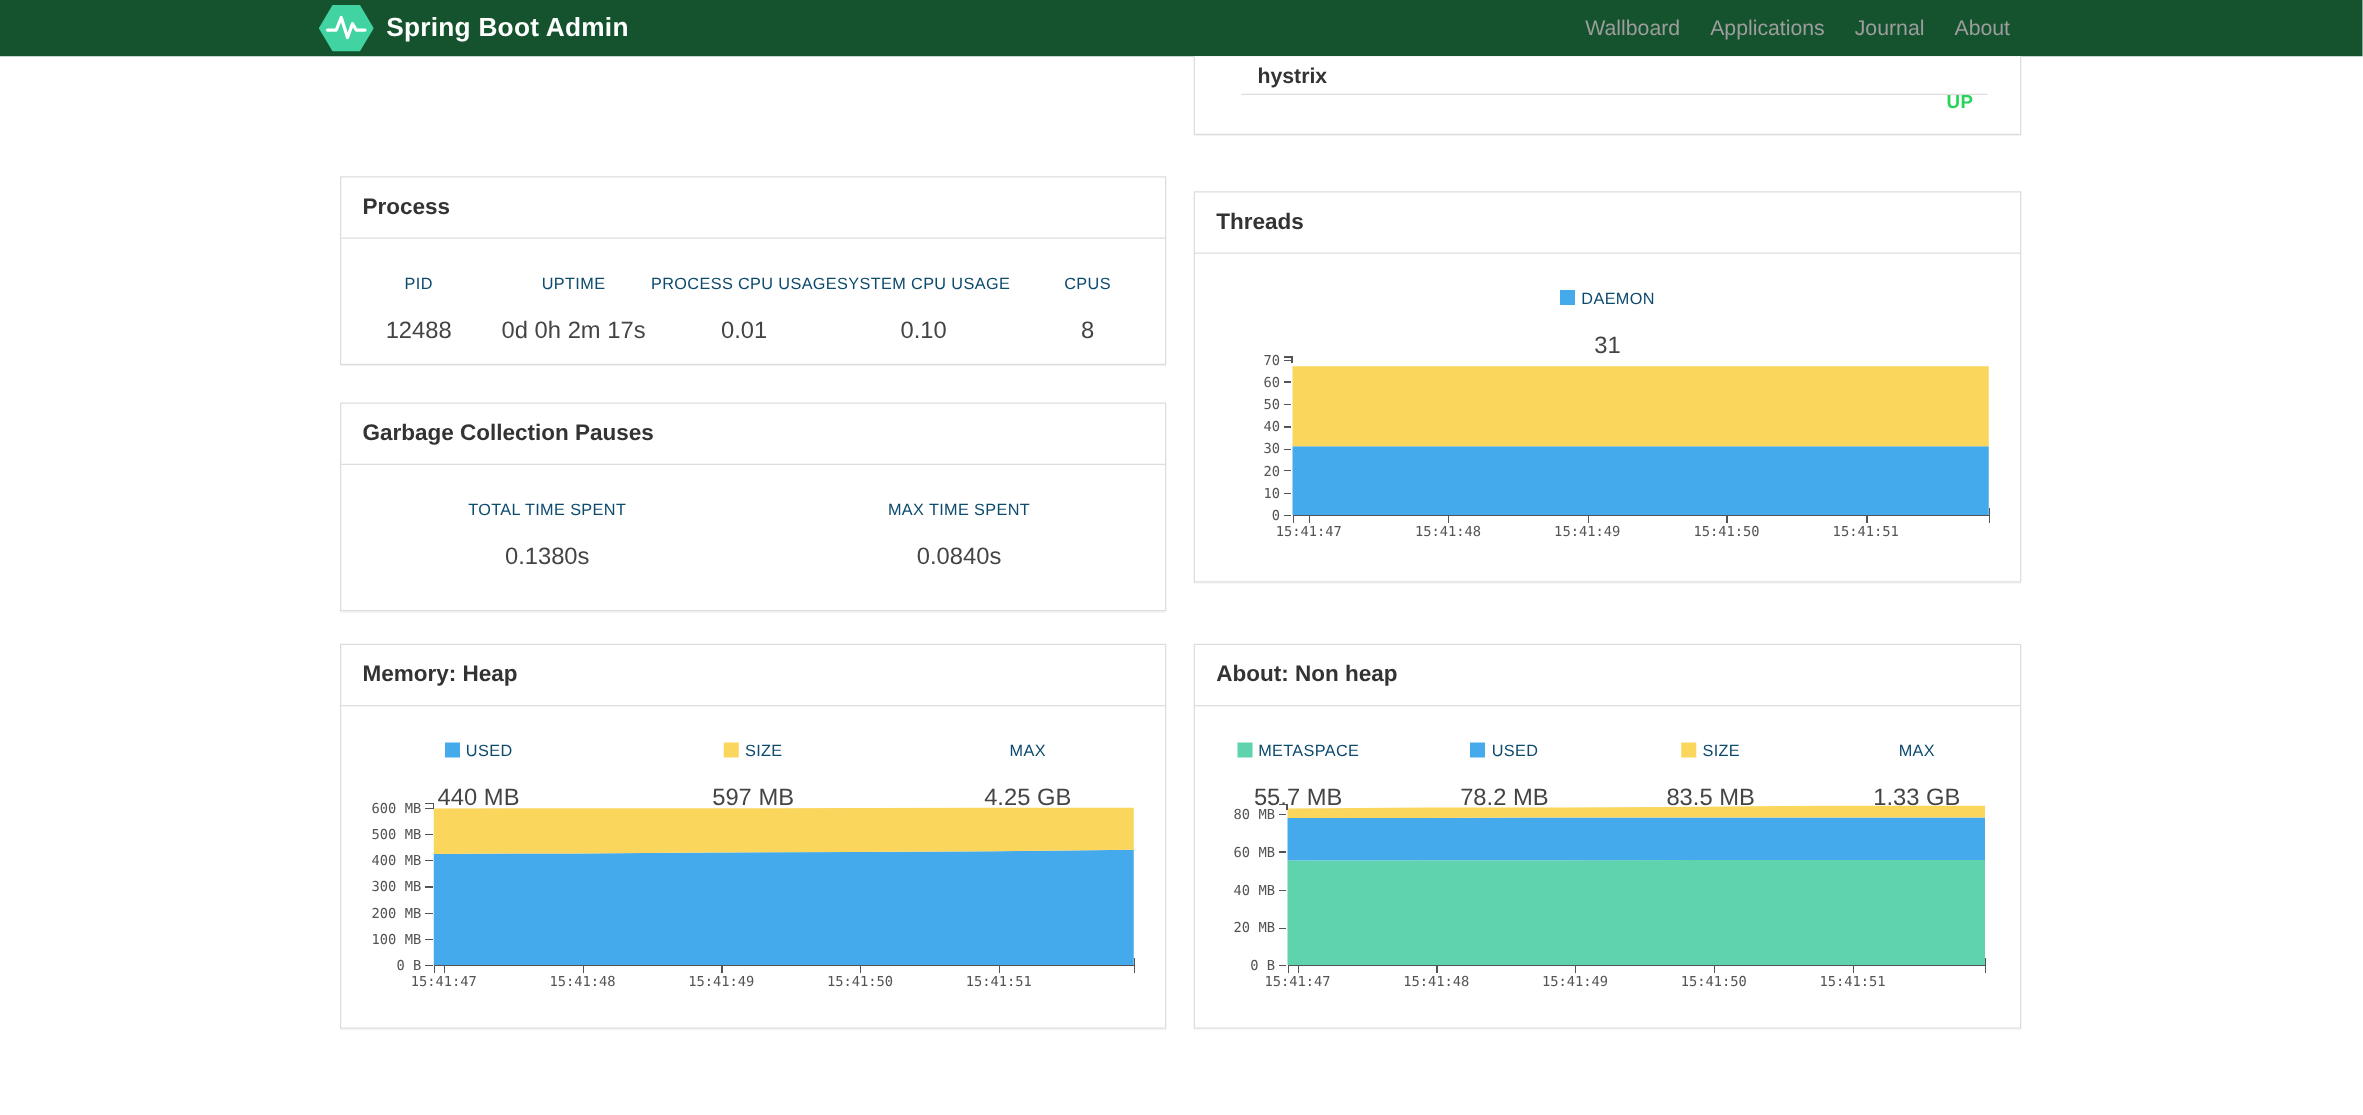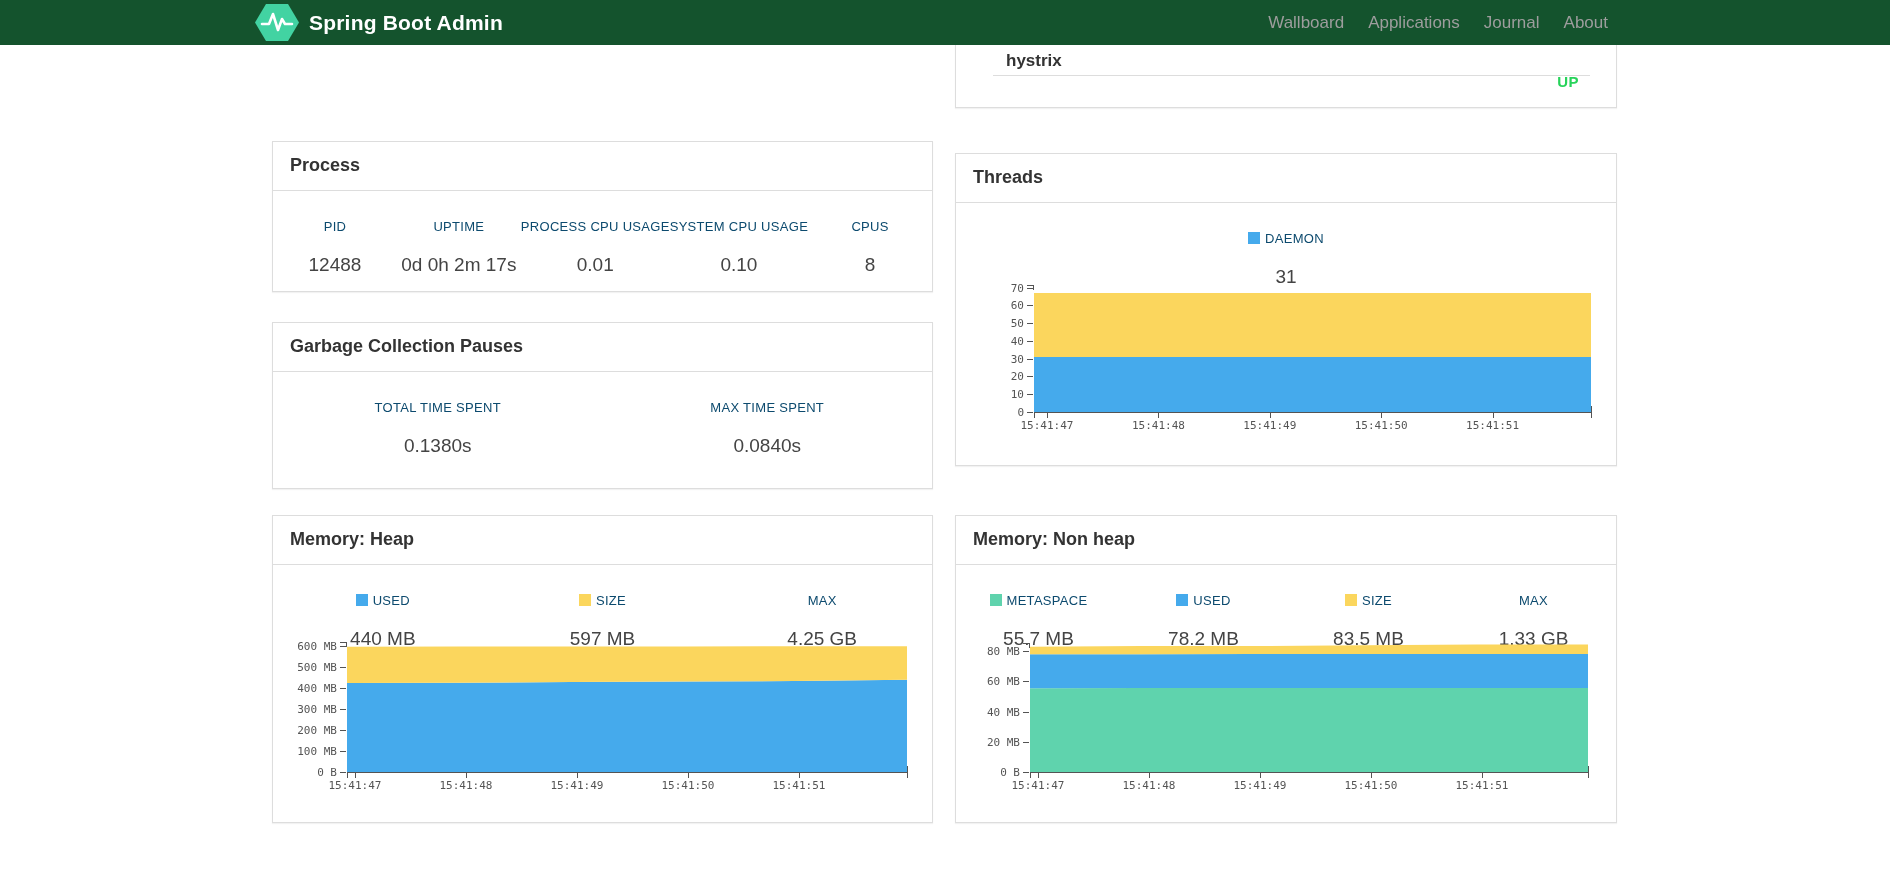--- a/index.html
+++ b/index.html
@@ -208,21 +208,21 @@
       <line x1="66" y1="31.5" x2="72" y2="31.5" stroke="#545454" stroke-width="1" shape-rendering="crispEdges"></line>
       <text x="63" y="35.161290322580655" text-anchor="end">500 MB</text>
       <line x1="66" y1="10.5" x2="72" y2="10.5" stroke="#545454" stroke-width="1" shape-rendering="crispEdges"></line>
       <text x="63" y="14.193548387096769" text-anchor="end">600 MB</text>
       <line x1="66" y1="6.5" x2="73" y2="6.5" stroke="#545454" stroke-width="1" shape-rendering="crispEdges"></line>
       <line x1="72.5" y1="6" x2="72.5" y2="11" stroke="#545454" stroke-width="1" shape-rendering="crispEdges"></line>
     </svg>
 </div>
 
 <div class="card" id="card-nonheap">
-  <div class="card-header">Memory: Non heap</div>
+  <div class="card-header">About: Non heap</div>
   <div class="stats">
     <div class="stat">
       <div class="stat-label">
         <span class="swatch" style="background: rgb(95, 211, 173);"></span><span>METASPACE</span>
       </div>
       <div class="stat-value">55.7 MB</div>
     </div>
     <div class="stat">
       <div class="stat-label">
         <span class="swatch" style="background: rgb(69, 170, 236);"></span><span>USED</span>

